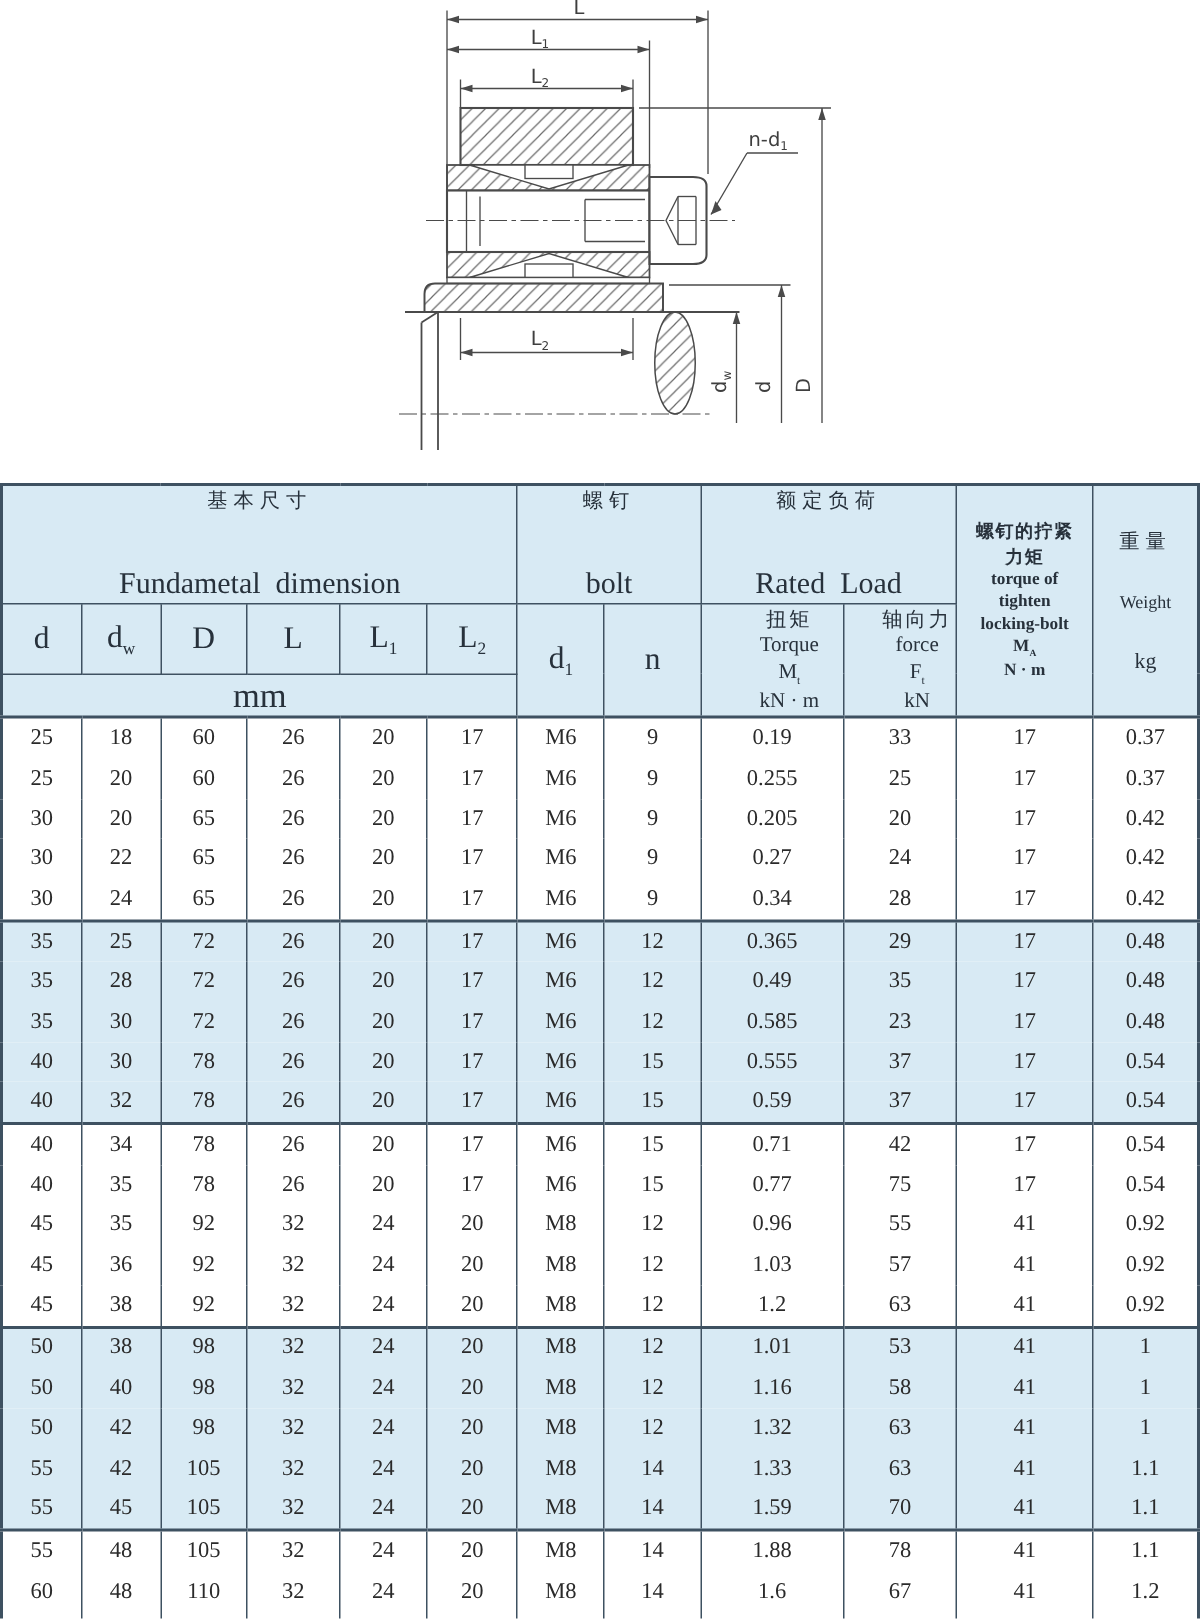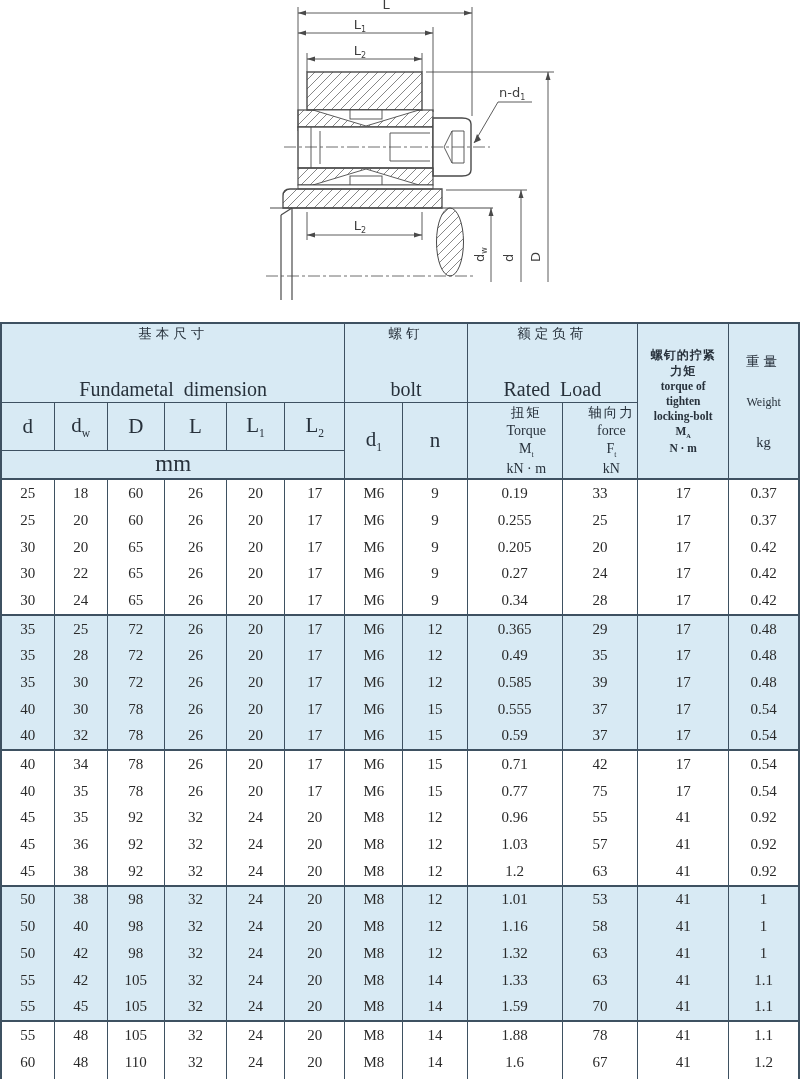--- a/index.html
+++ b/index.html
@@ -344,21 +344,21 @@
       <tr class="shaded">
         <td>35</td>
         <td>30</td>
         <td>72</td>
         <td>26</td>
         <td>20</td>
         <td>17</td>
         <td>M6</td>
         <td>12</td>
         <td>0.585</td>
-        <td>39</td>
+        <td>23</td>
         <td>17</td>
         <td>0.48</td>
       </tr>
       <tr class="shaded">
         <td>40</td>
         <td>30</td>
         <td>78</td>
         <td>26</td>
         <td>20</td>
         <td>17</td>

